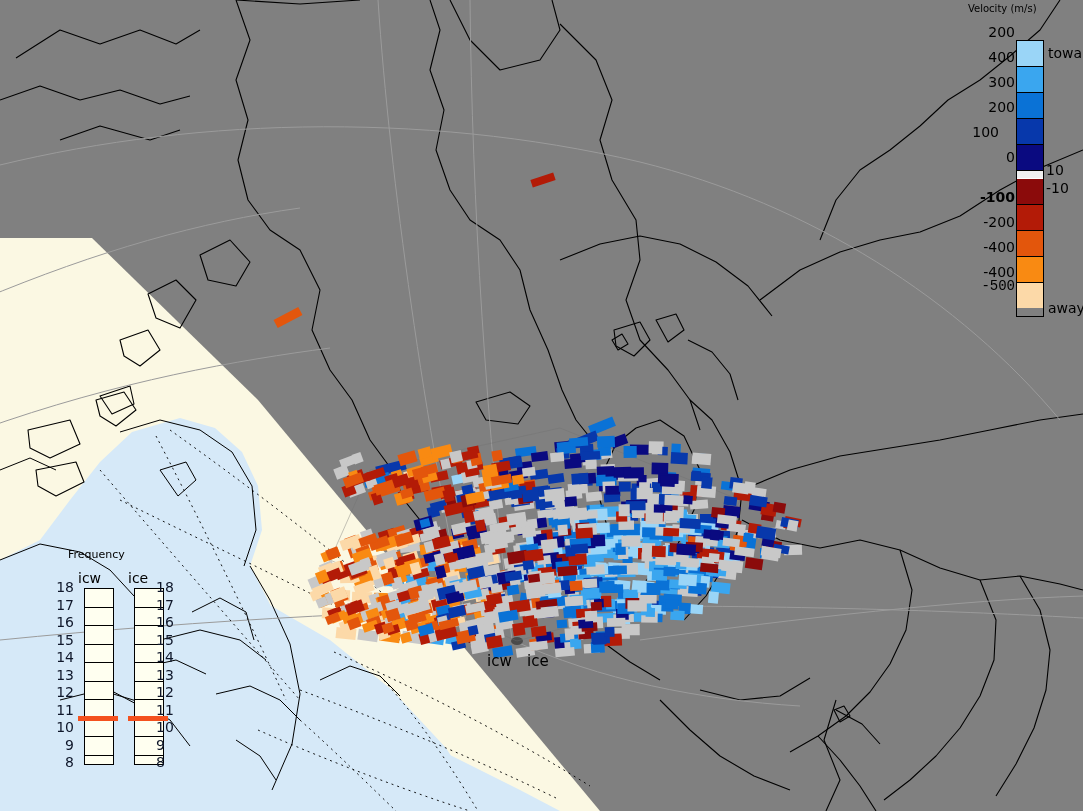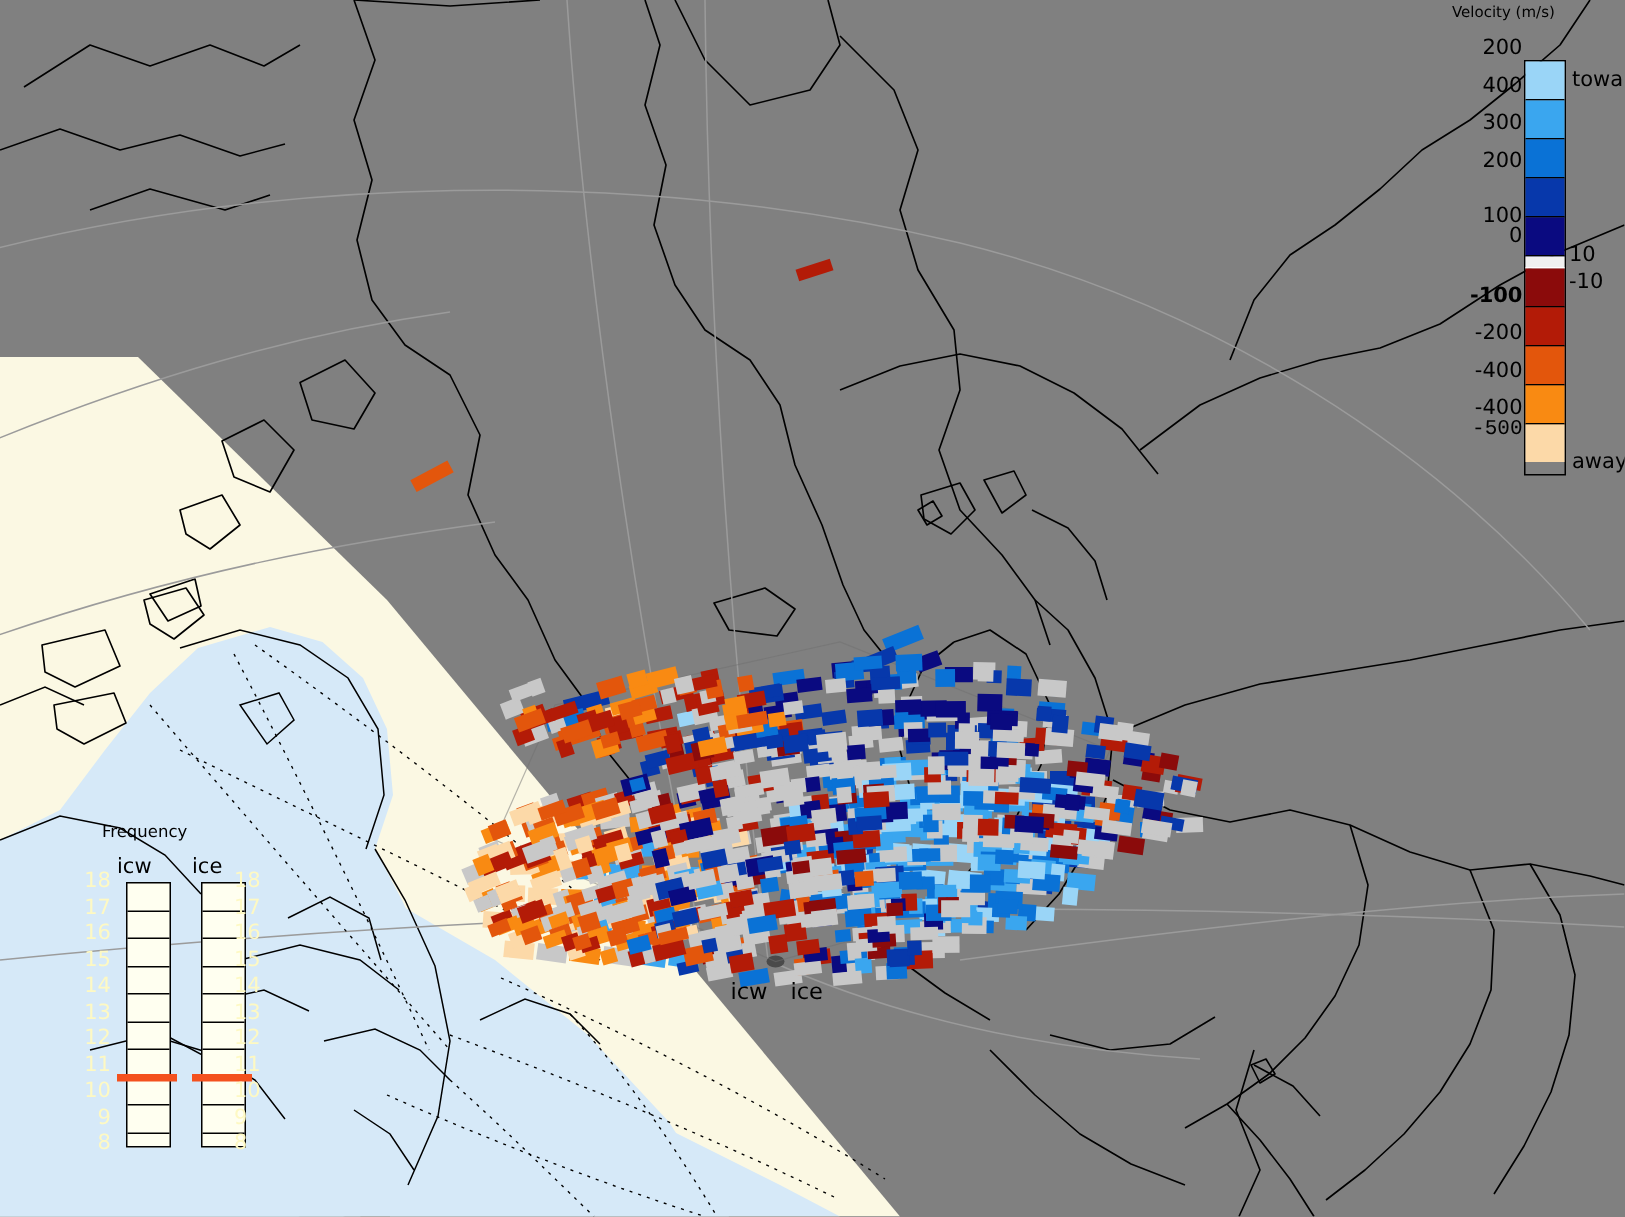--- a/index.html
+++ b/index.html
@@ -11,21 +11,21 @@
   .cbtitle{position:absolute;left:968px;top:3px;font-size:10px;color:#000;white-space:nowrap;}
   .cbwrap{position:absolute;left:1016px;top:40px;width:26px;height:275px;border:1px solid #000;}
   .cbseg{width:100%;}
   .cbtick{position:absolute;right:1083px;font-size:14px;color:#000;text-align:right;white-space:nowrap;}
   .cblab{position:absolute;font-size:14px;color:#000;white-space:nowrap;}
   .freqtitle{position:absolute;font-size:11px;color:#000;white-space:nowrap;}
   .freqsub{position:absolute;font-size:14px;color:#000;white-space:nowrap;}
   .freqbar{position:absolute;border:1px solid #000;background:#fffff0;}
   .freqseg{border-bottom:1px solid #000;}
   .freqmark{position:absolute;background:#f4511e;height:5px;}
-  .ftick{position:absolute;font-size:14px;color:#fef9c3;white-space:nowrap;}
+  .ftick{position:absolute;font-size:14px;color:#0f172a;white-space:nowrap;}
   .sitelab{position:absolute;font-size:15px;color:#000;white-space:nowrap;}
 </style>
 </head>
 <body>
 
 <div id="stage">
 
   <svg class="layer" viewBox="0 0 1083 811" preserveAspectRatio="none">
     <defs>
       <clipPath id="dayclip">
@@ -1221,21 +1221,21 @@
       <div class="cbseg" style="height: 25px; background: rgb(179, 27, 7); border-bottom: 1px solid rgb(0, 0, 0);"></div>
       <div class="cbseg" style="height: 25px; background: rgb(227, 86, 12); border-bottom: 1px solid rgb(0, 0, 0);"></div>
       <div class="cbseg" style="height: 25px; background: rgb(249, 138, 18); border-bottom: 1px solid rgb(0, 0, 0);"></div>
       <div class="cbseg" style="height: 25px; background: rgb(252, 217, 168);"></div>
     </div>
   <div id="cbticks">
       <div class="cbtick" style="right: 68px; top: 24px; width: 40px;">200</div>
       <div class="cbtick" style="right: 68px; top: 49px; width: 40px;">400</div>
       <div class="cbtick" style="right: 68px; top: 74px; width: 40px;">300</div>
       <div class="cbtick" style="right: 68px; top: 99px; width: 40px;">200</div>
-      <div class="cbtick" style="right: 68px; top: 124px; width: 40px; margin-top: 12px;">100</div>
+      <div class="cbtick" style="right: 84px; top: 124px; width: 40px;">100</div>
       <div class="cbtick" style="right: 68px; top: 149px; width: 40px;">0</div>
       <div class="cbtick" style="right: 68px; top: 189px; width: 40px; font-weight: bold;">-100</div>
       <div class="cbtick" style="right: 68px; top: 214px; width: 40px;">-200</div>
       <div class="cbtick" style="right: 68px; top: 239px; width: 40px;">-400</div>
       <div class="cbtick" style="right: 68px; top: 264px; width: 40px;">-400</div>
       <div class="cbtick" style="right: 68px; top: 278px; width: 40px; font-family: Liberation Mono, monospace;">-500</div>
     </div>
   <div class="cblab" style="left:1048px;top:45px;">toward</div>
   <div class="cblab" style="left:1048px;top:300px;">away</div>
   <div class="cblab" style="left:1046px;top:162px;">10</div>

